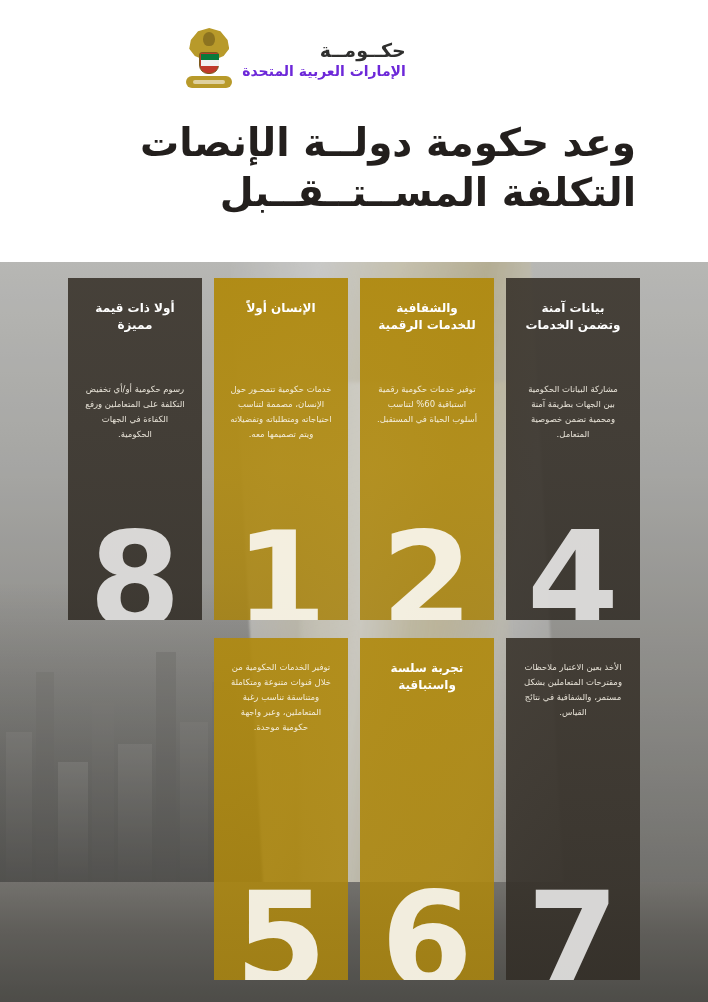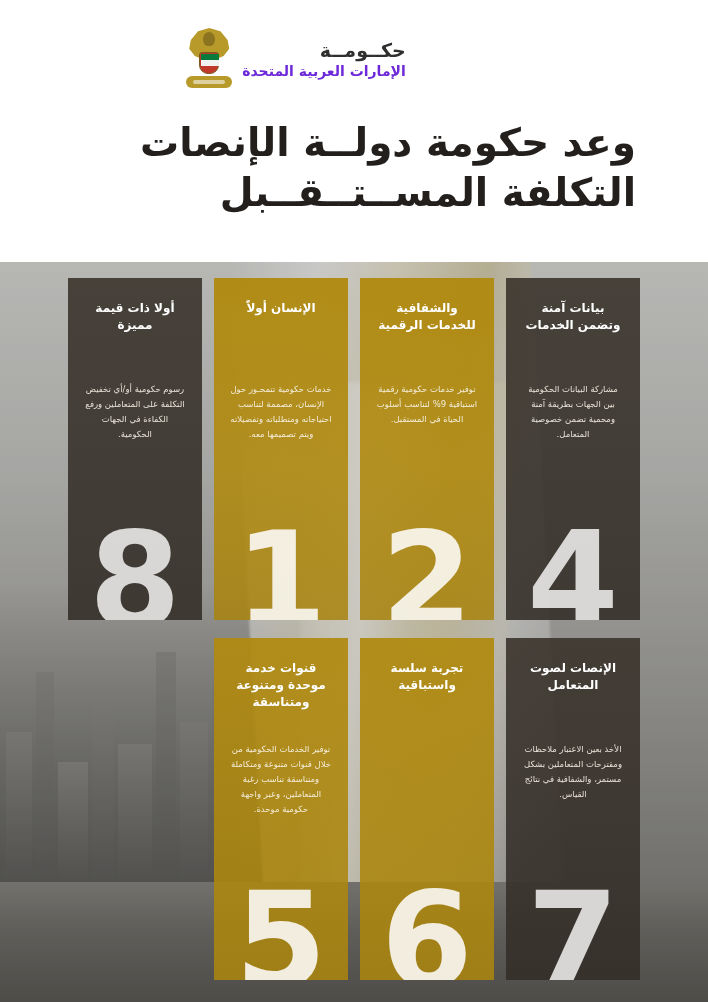--- a/index.html
+++ b/index.html
@@ -301,49 +301,47 @@
 
     <div class="card dark">
       <div class="card-title">بيانات آمنة وتضمن الخدمات</div>
       <div class="card-body">مشاركة البيانات الحكومية بين الجهات بطريقة آمنة ومحمية تضمن خصوصية المتعامل.</div>
       <div class="card-number">4</div>
     </div>
 
 
     <div class="card gold">
       <div class="card-title">والشفافية للخدمات الرقمية</div>
-      <div class="card-body">توفير خدمات حكومية رقمية استباقية 9% لتناسب أسلوب الحياة في المستقبل.</div>
+      <div class="card-body">توفير خدمات حكومية رقمية استباقية 60% لتناسب أسلوب الحياة في المستقبل.</div>
       <div class="card-number">2</div>
     </div>
 
     <div class="card gold">
       <div class="card-title">الإنسان أولاً</div>
       <div class="card-body">خدمات حكومية تتمحـور حول الإنسان، مصممة لتناسب احتياجاته ومتطلباته وتفضيلاته ويتم تصميمها معه.</div>
       <div class="card-number">1</div>
     </div>
 
     <div class="card dark">
       <div class="card-title">أولا ذات قيمة مميزة</div>
       <div class="card-body">رسوم حكومية أو/أي تخفيض التكلفة على المتعاملين ورفع الكفاءة في الجهات الحكومية.</div>
       <div class="card-number">8</div>
     </div>
 
     <div class="card dark">
-      <div class="card-title">الإنصات لصوت المتعامل</div>
       <div class="card-body">الأخذ بعين الاعتبار ملاحظات ومقترحات المتعاملين بشكل مستمر، والشفافية في نتائج القياس.</div>
       <div class="card-number">7</div>
     </div>
 
     <div class="card gold2">
       <div class="card-title">تجربة سلسة واستباقية</div>
       <div class="card-number">6</div>
     </div>
 
     <div class="card gold2">
-      <div class="card-title">قنوات خدمة موحدة ومتنوعة ومتناسقة</div>
       <div class="card-body">توفير الخدمات الحكومية من خلال قنوات متنوعة ومتكاملة ومتناسقة تناسب رغبة المتعاملين، وعبر واجهة حكومية موحدة.</div>
       <div class="card-number">5</div>
     </div>
 
   </div>
 
   <div class="footer-strip"></div>
 </div>
 
 </body></html>

